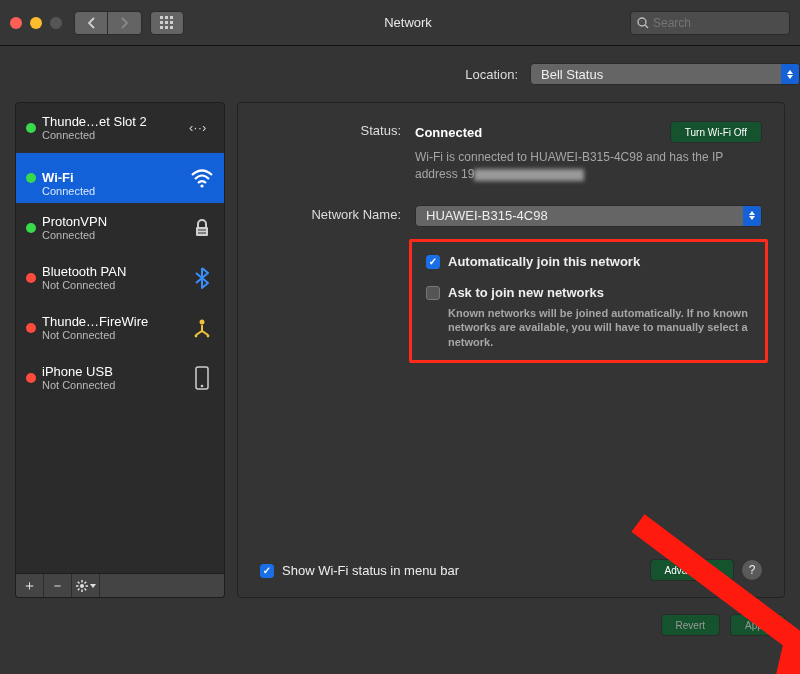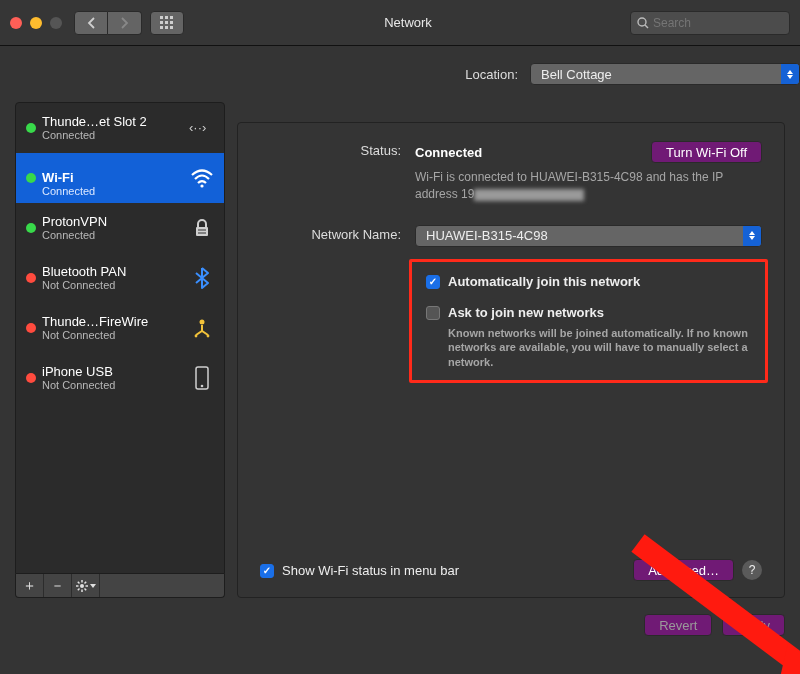--- a/index.html
+++ b/index.html
@@ -35,27 +35,27 @@
   .statusdot.green { background:#38d94a; }
   .statusdot.red { background:#ff4b3e; }
   .rowtext { display:flex; flex-direction:column; line-height:1.2; flex:1; overflow:hidden; }
   .rowname { color:#fff; font-size:13px; white-space:nowrap; overflow:hidden; text-overflow:ellipsis; }
   .row.selected .rowname { font-weight:600;margin-top:12px; }
   .rowstatus { color:#b8b8b8; font-size:11px; }
   .row.selected .rowstatus { color:#dce8ff; }
   .rowicon { width:28px; height:28px; display:flex; align-items:center; justify-content:center; color:#cfcfcf; }
   .sidetools { height:24px; background:#444; border:1px solid #1d1d1d; border-top:none; border-radius:0 0 4px 4px; display:flex; }
   .tool { width:28px; display:flex;align-items:center;justify-content:center; color:#e0e0e0; border-right:1px solid #2c2c2c; font-size:14px; }
-  .main { flex:1; background:#343434; border:1px solid #222; border-radius:4px; padding:18px 22px 16px 22px; display:flex; flex-direction:column; position:relative;margin-top:20px; }
+  .main { flex:1; background:#343434; border:1px solid #222; border-radius:4px; padding:18px 22px 16px 22px; display:flex; flex-direction:column; position:relative; }
   .frow { display:flex; align-items:flex-start; }
   .fkey { width:155px; text-align:right; color:#ddd; font-size:13px; padding-right:14px; padding-top:2px; }
   .fval { flex:1; color:#eee; font-size:13px; }
   .statusval { display:flex; align-items:center; gap:18px; }
   .bold { font-weight:600; color:#fff; }
-  .btn { background:#701a75; border:1px solid #2a2a2a; border-radius:4px; color:#fff; font-size:13px; height:22px; padding:0 14px; display:inline-flex; align-items:center; }
+  .btn { background:#14532d; border:1px solid #2a2a2a; border-radius:4px; color:#fff; font-size:10px; height:22px; padding:0 14px; display:inline-flex; align-items:center; }
   .desc { color:#a6a6a6; font-size:12px; line-height:1.4; margin-top:6px; }
   .desc .blur { display:inline-block; width:110px; height:12px; background:#9a9a9a; filter:blur(2px); vertical-align:middle; }
   .highlightbox { border:3px solid #ff2a1a; border-radius:2px; padding:12px 10px 10px 14px; margin-top:12px; margin-left:-6px; margin-right:-6px;font-weight:bold; }
   .checkrow { display:flex; align-items:flex-start; gap:8px; margin-bottom:6px; }
   .chk { width:14px; height:14px; border:1px solid #777; border-radius:3px; background:#555; display:flex;align-items:center;justify-content:center; flex-shrink:0; margin-top:1px; }
   .chk.on { background:#1a6fe8; border-color:#1a6fe8; }
   .chk.on::after { content:"✓"; color:#fff; font-size:10px; font-weight:bold; }
   .chklabel { color:#eee; font-size:13px; }
   .chkdesc { color:#a6a6a6; font-size:11px; line-height:1.35; margin-left:22px; margin-top:2px; max-width:300px; }
   .bottombar { margin-top:auto; display:flex; align-items:center; gap:8px; }
@@ -108,21 +108,21 @@
           <circle cx="5" cy="5" r="4" stroke="#bbb" stroke-width="1.4" fill="none"></circle>
           <line x1="8" y1="8" x2="11" y2="11" stroke="#bbb" stroke-width="1.4"></line>
         </svg>
       <input placeholder="Search" style="">
     </div>
   </div>
 
   <div class="locrow">
     <span class="lbl">Location:</span>
     <div class="popup" style="width:270px">
-      <span>Bell Cottage</span>
+      <span>Bell Status</span>
       <div class="arrows">
           <div class="triup"></div>
           <div class="tridn"></div>
         </div>
     </div>
   </div>
 
   <div class="body">
     <div class="sidebar">
       <div class="iflist">

